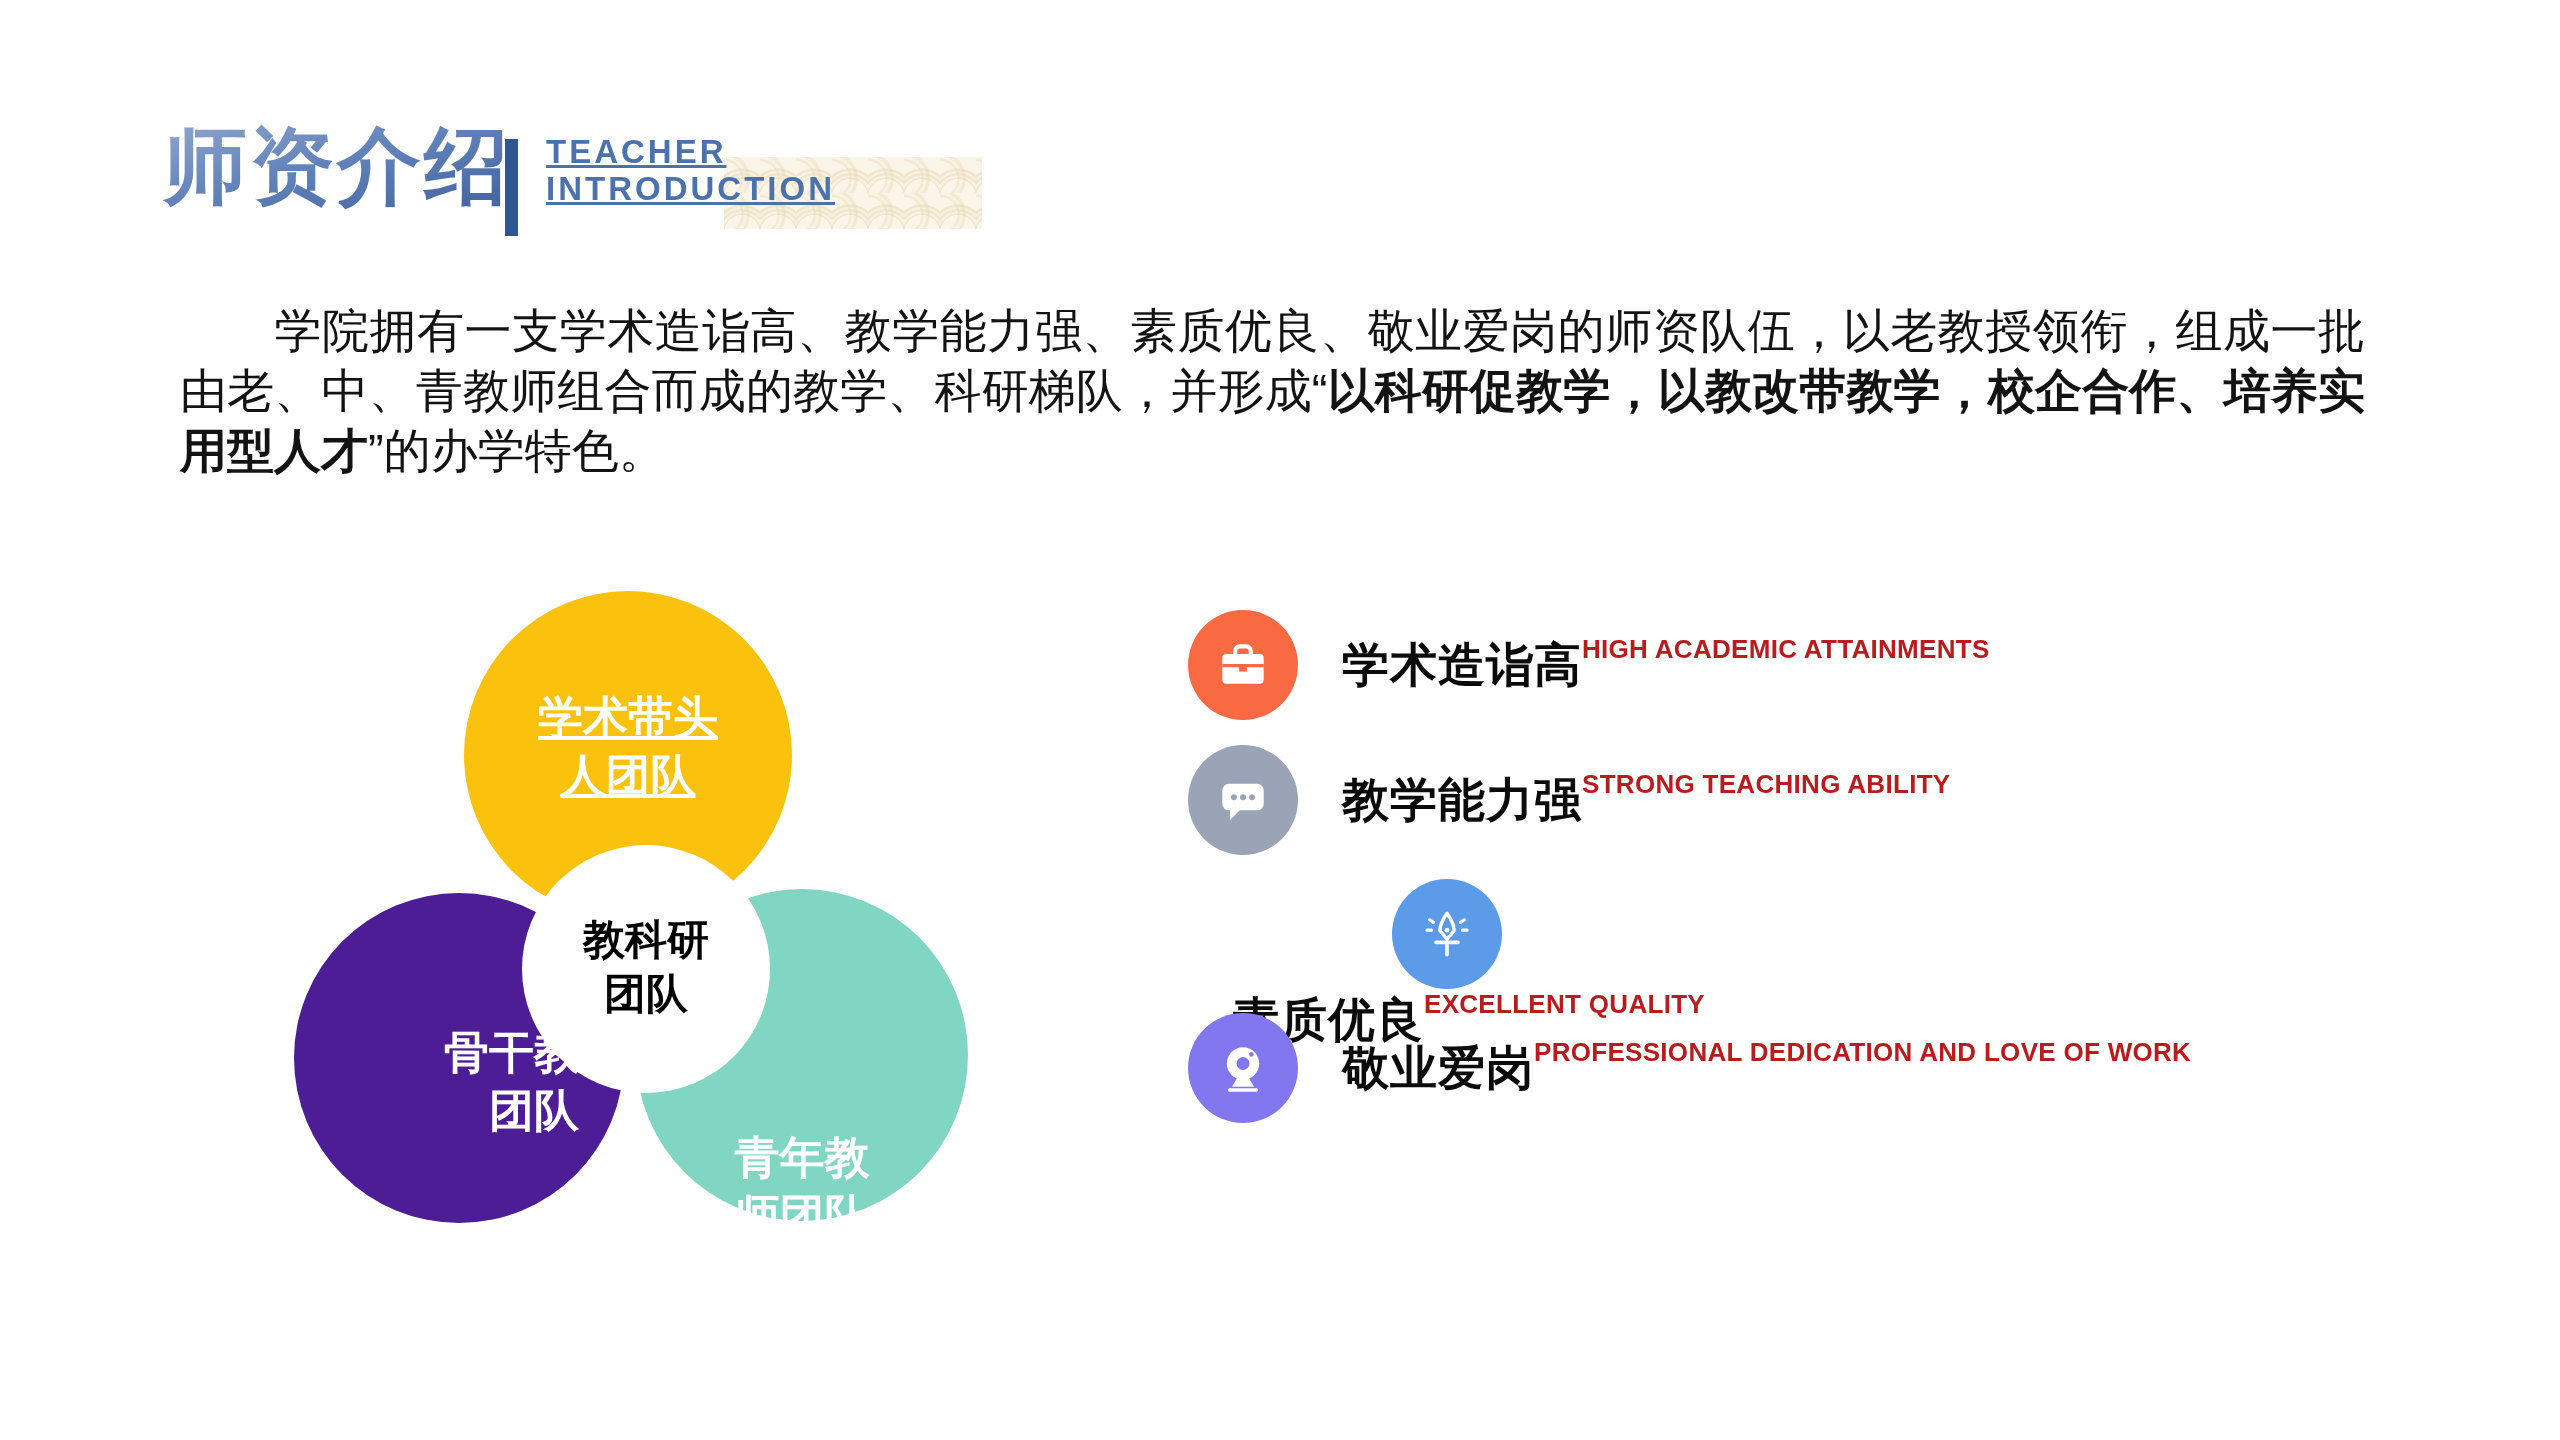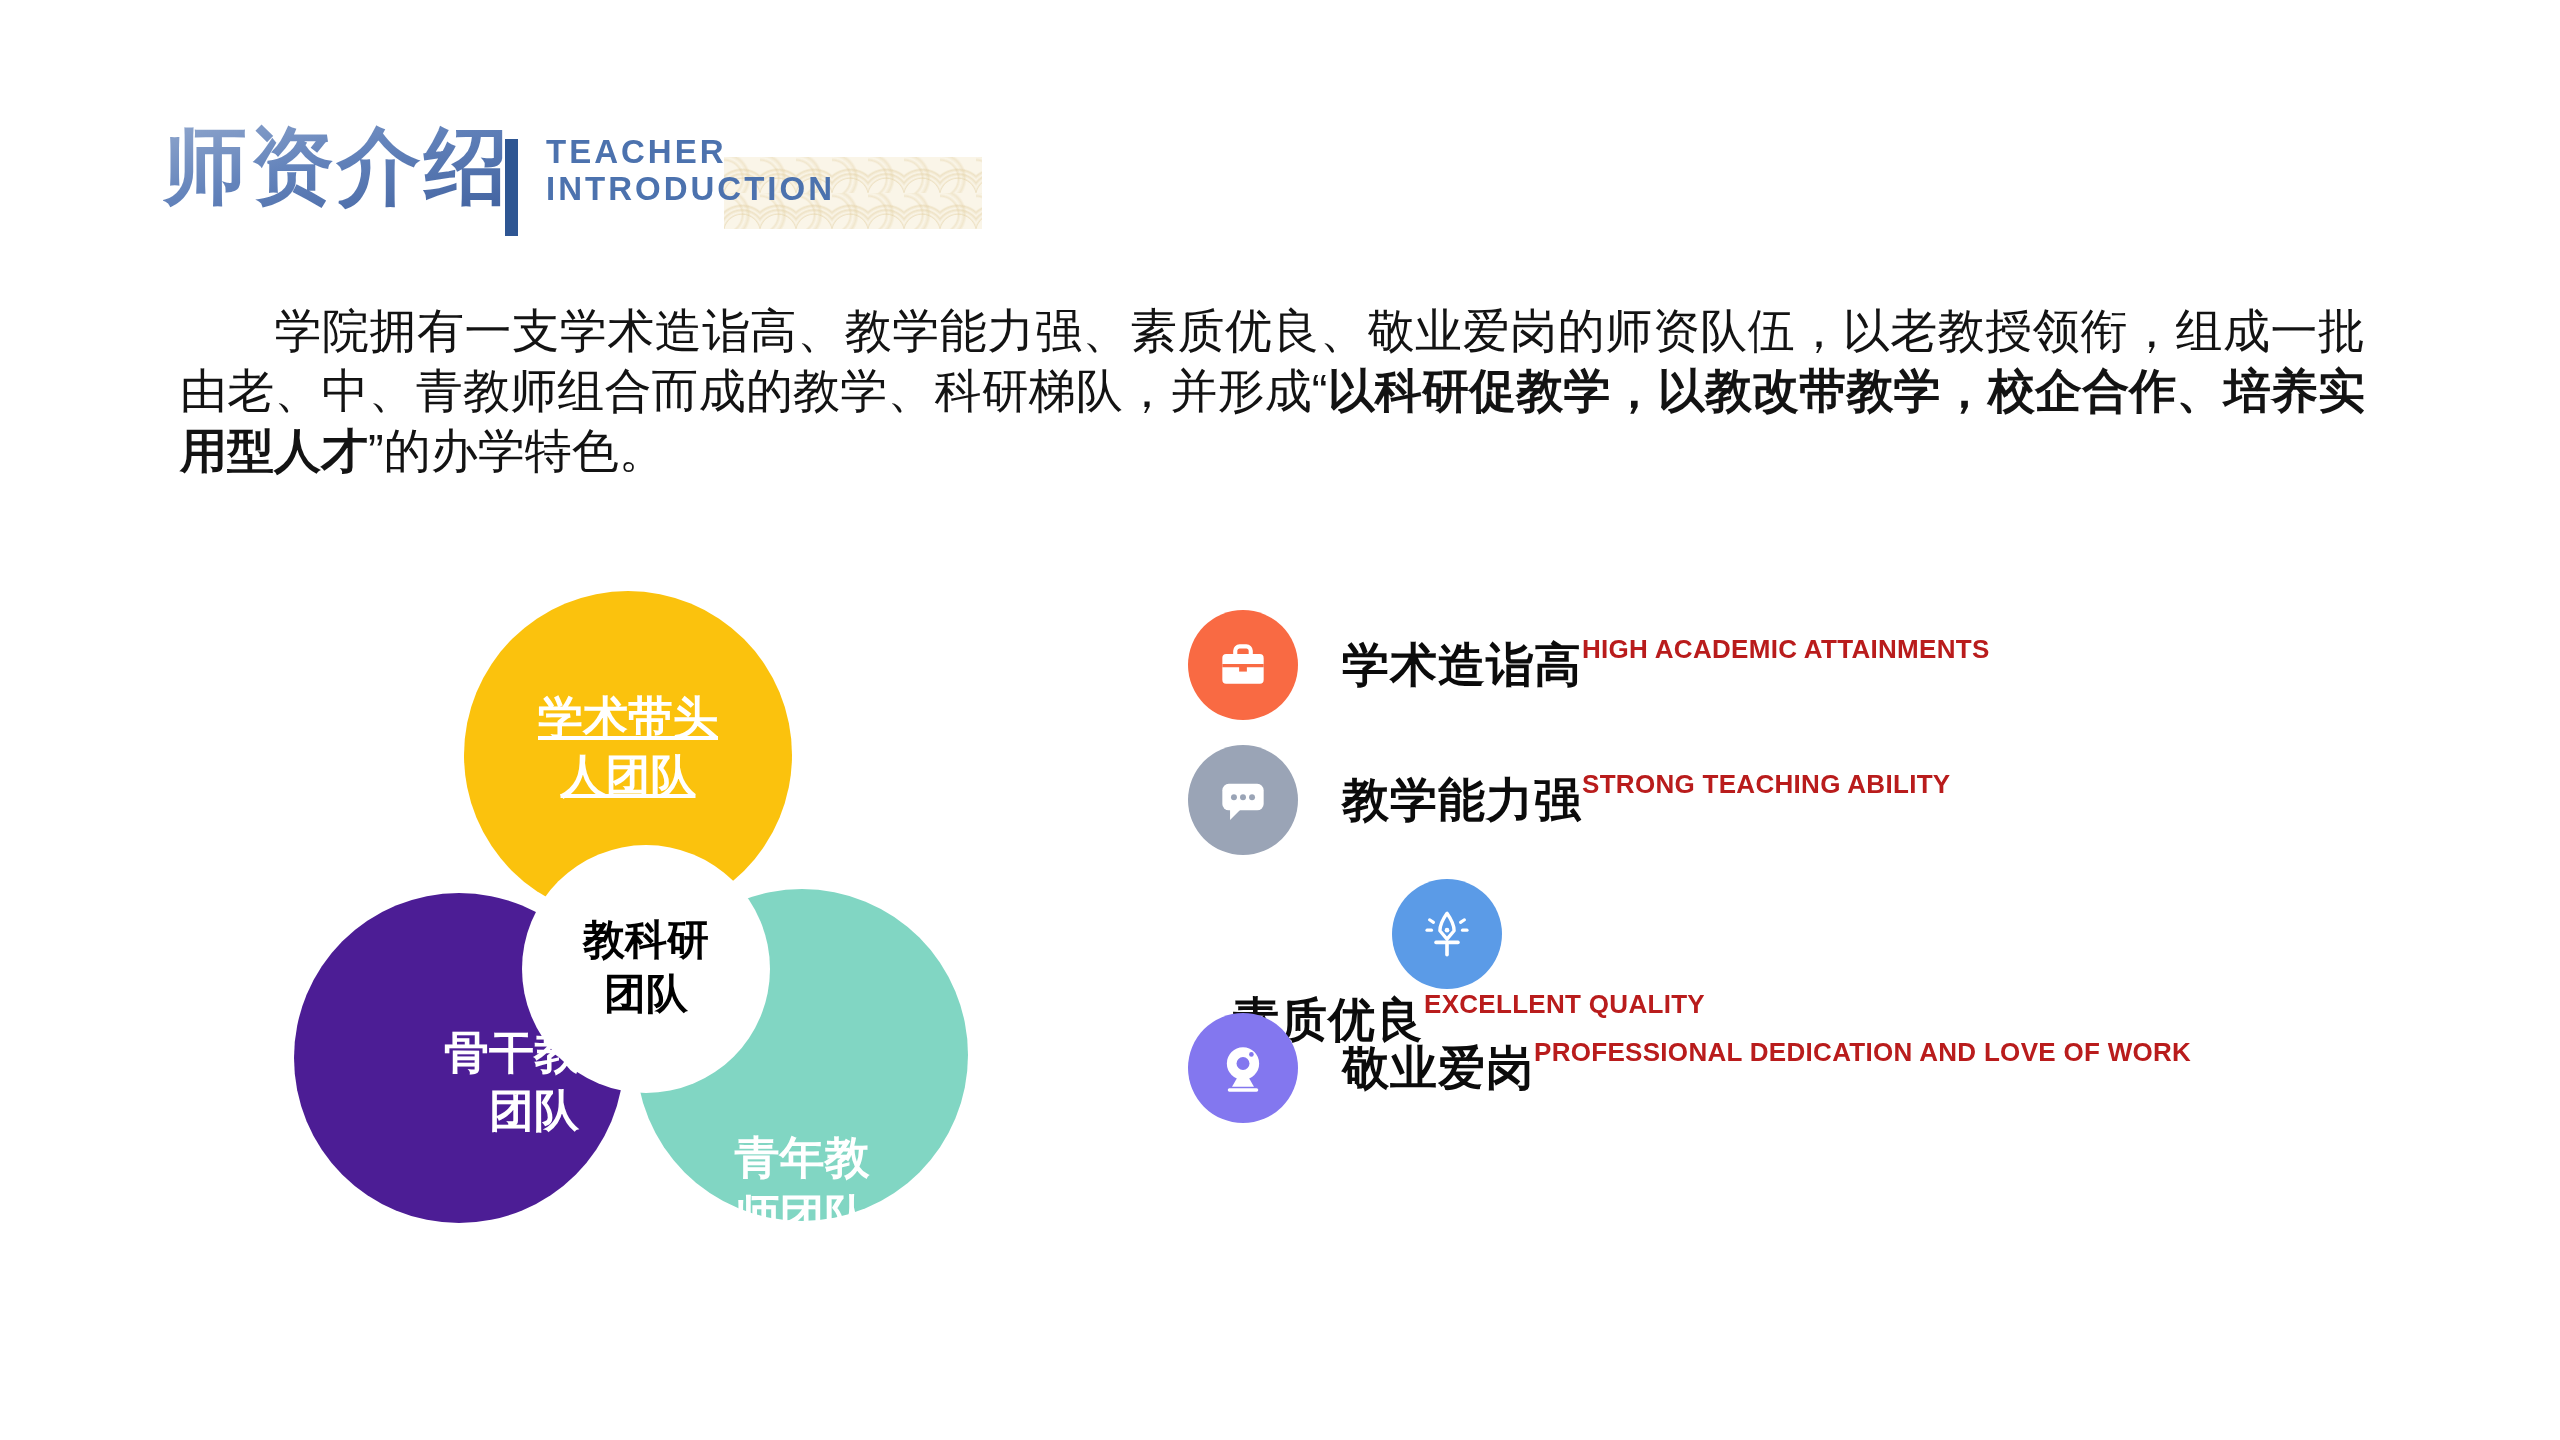--- a/index.html
+++ b/index.html
@@ -73,21 +73,21 @@
   .feat-en { font-size:26px; font-weight:600; color:#b91c1c; letter-spacing:0.3px; }
 </style>
 </head>
 <body>
 
 <div class="slide">
 
   <div class="title-decor"></div>
   <h1 class="title-zh">师资介绍</h1>
   <div class="title-divider" style="background-color: rgb(46, 86, 147);"></div>
-  <div class="title-en" style="color: rgb(76, 114, 174);">
+  <div class="title-en" style="color: rgb(76, 114, 174); text-decoration: underline;">
     <div>TEACHER</div>
     <div>INTRODUCTION</div>
   </div>
 
   <p class="intro"><span class="indent"></span><span>学院拥有一支学术造诣高、教学能力强、素质优良、敬业爱岗的师资队伍，以老教授领衔，组成一批由老、中、青教师组合而成的教学、科研梯队，并形成“</span><b>以科研促教学，以教改带教学，校企合作、培养实用型人才</b><span>”的办学特色。</span></p>
 
   <div class="circle c-top" style="background-color: rgb(251, 194, 13);">
     <div class="lbl">
       <div>学术带头</div>
       <div>人团队</div>

